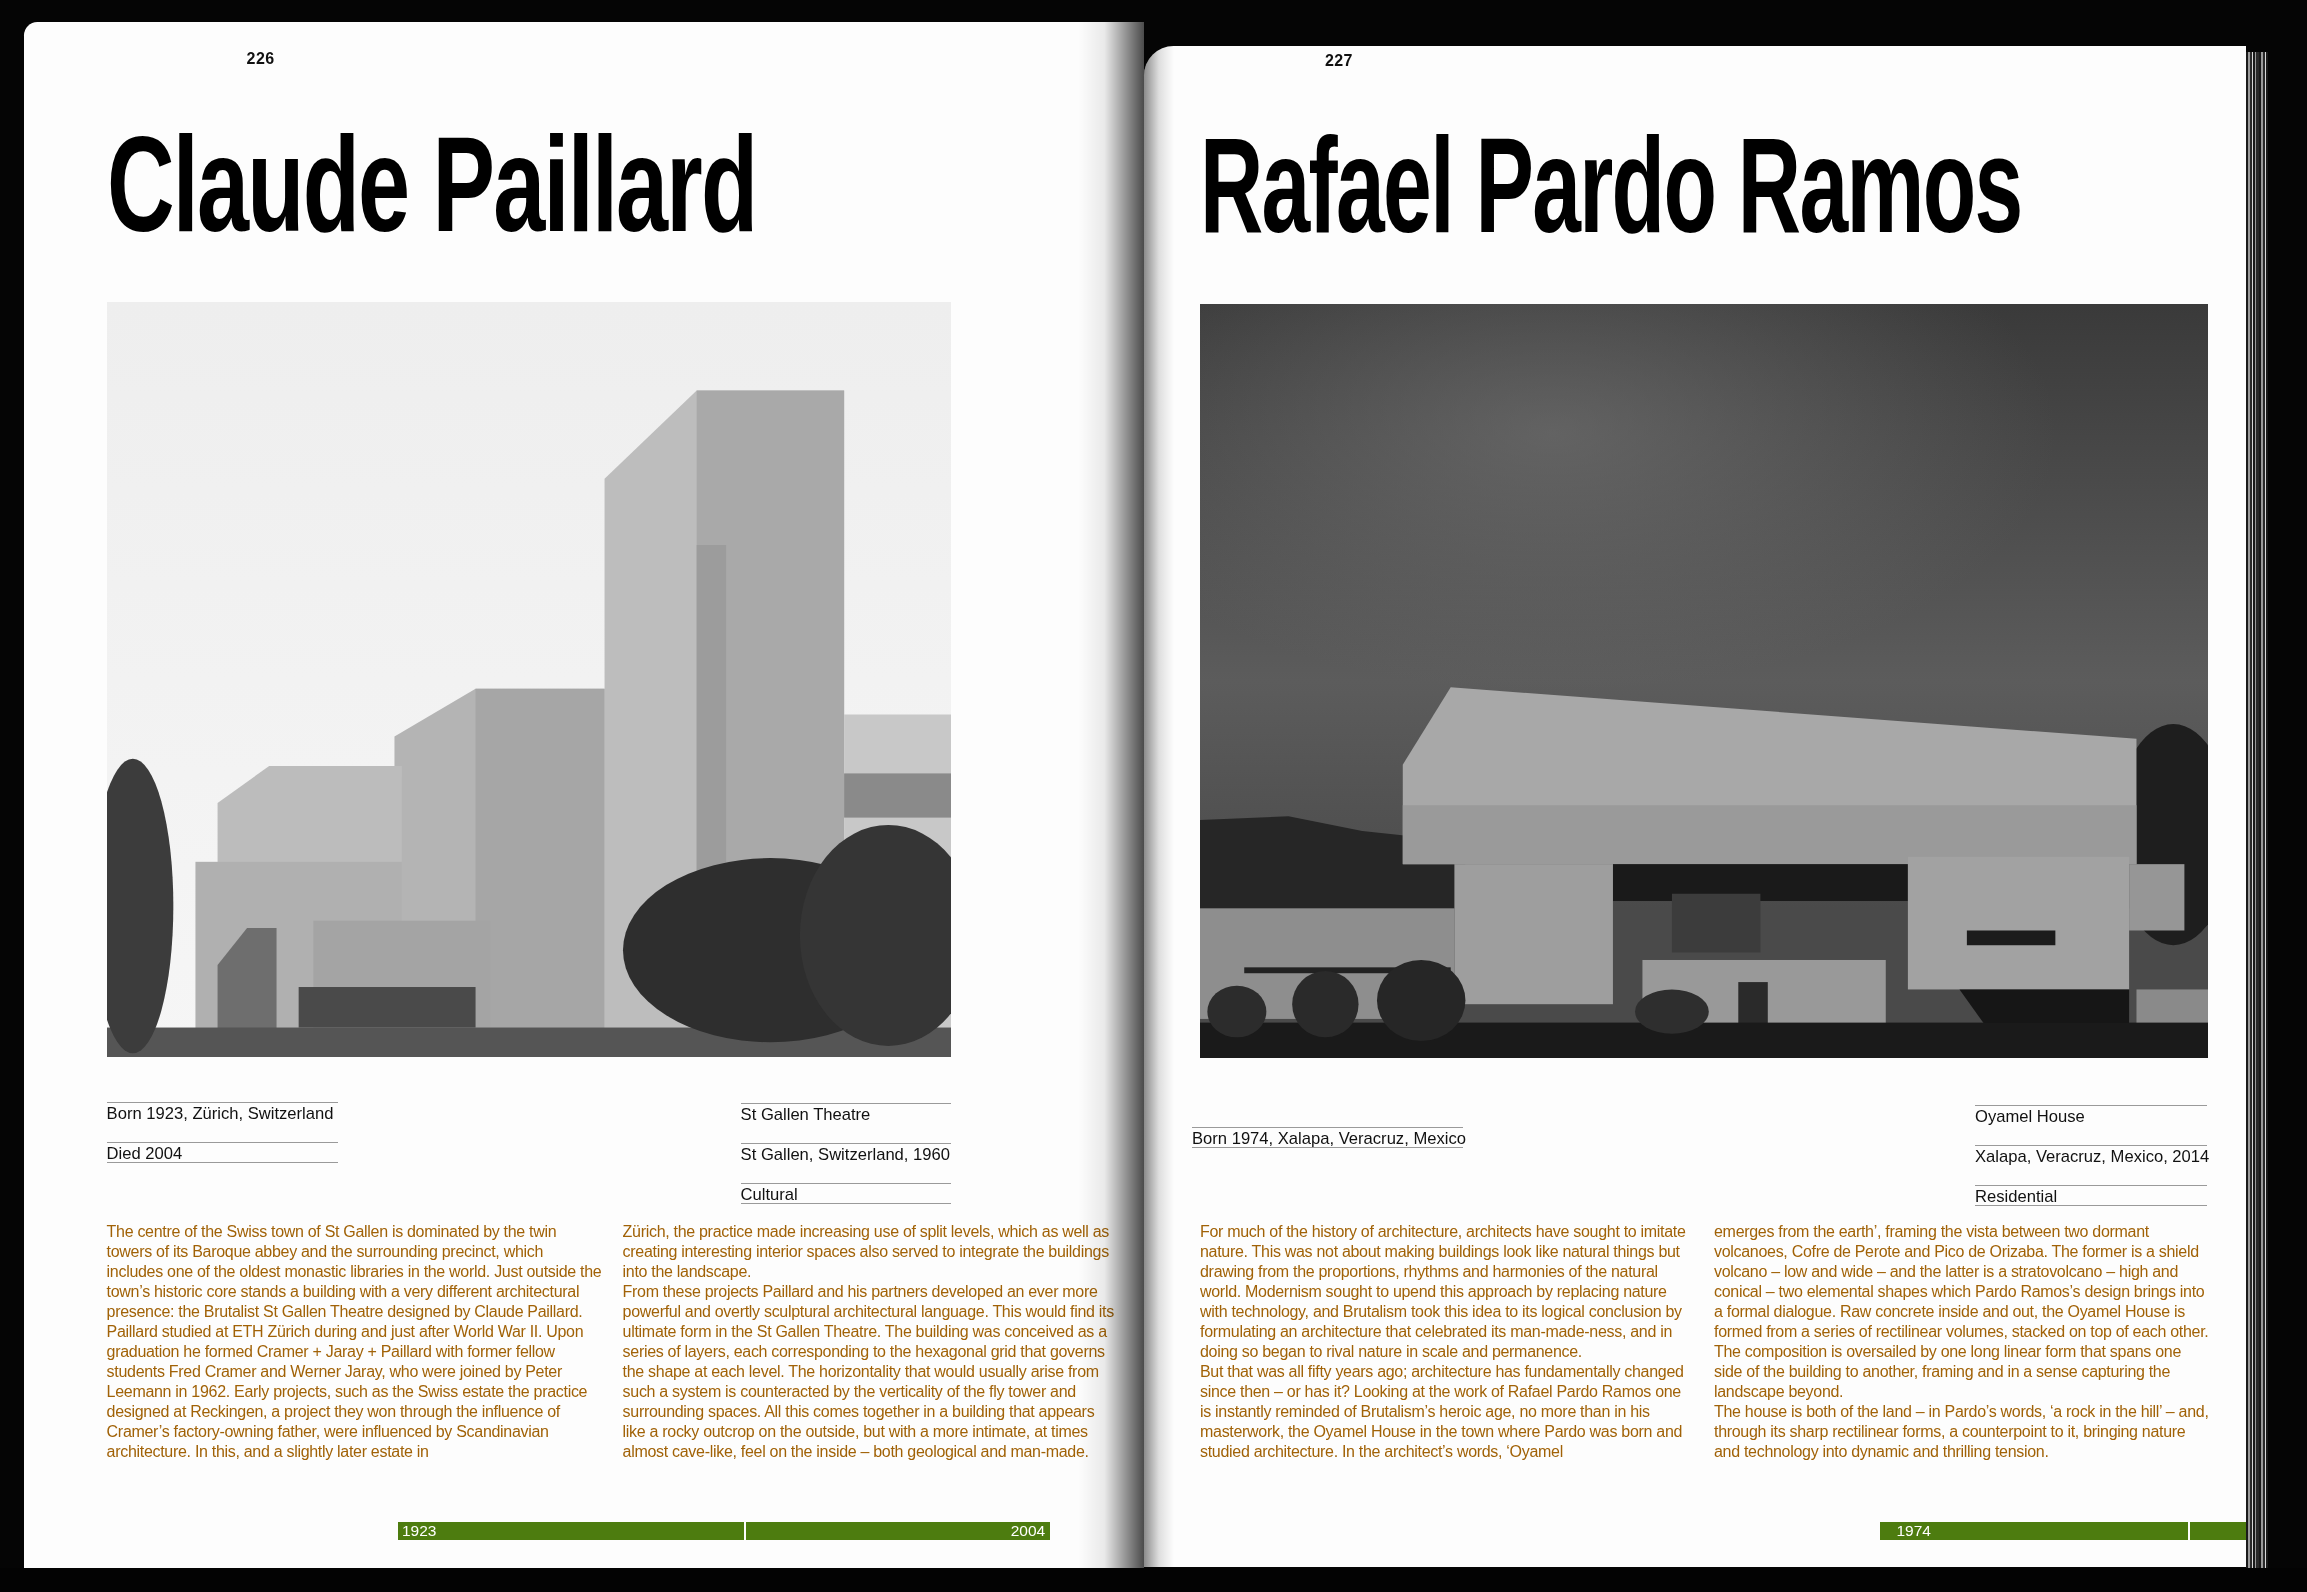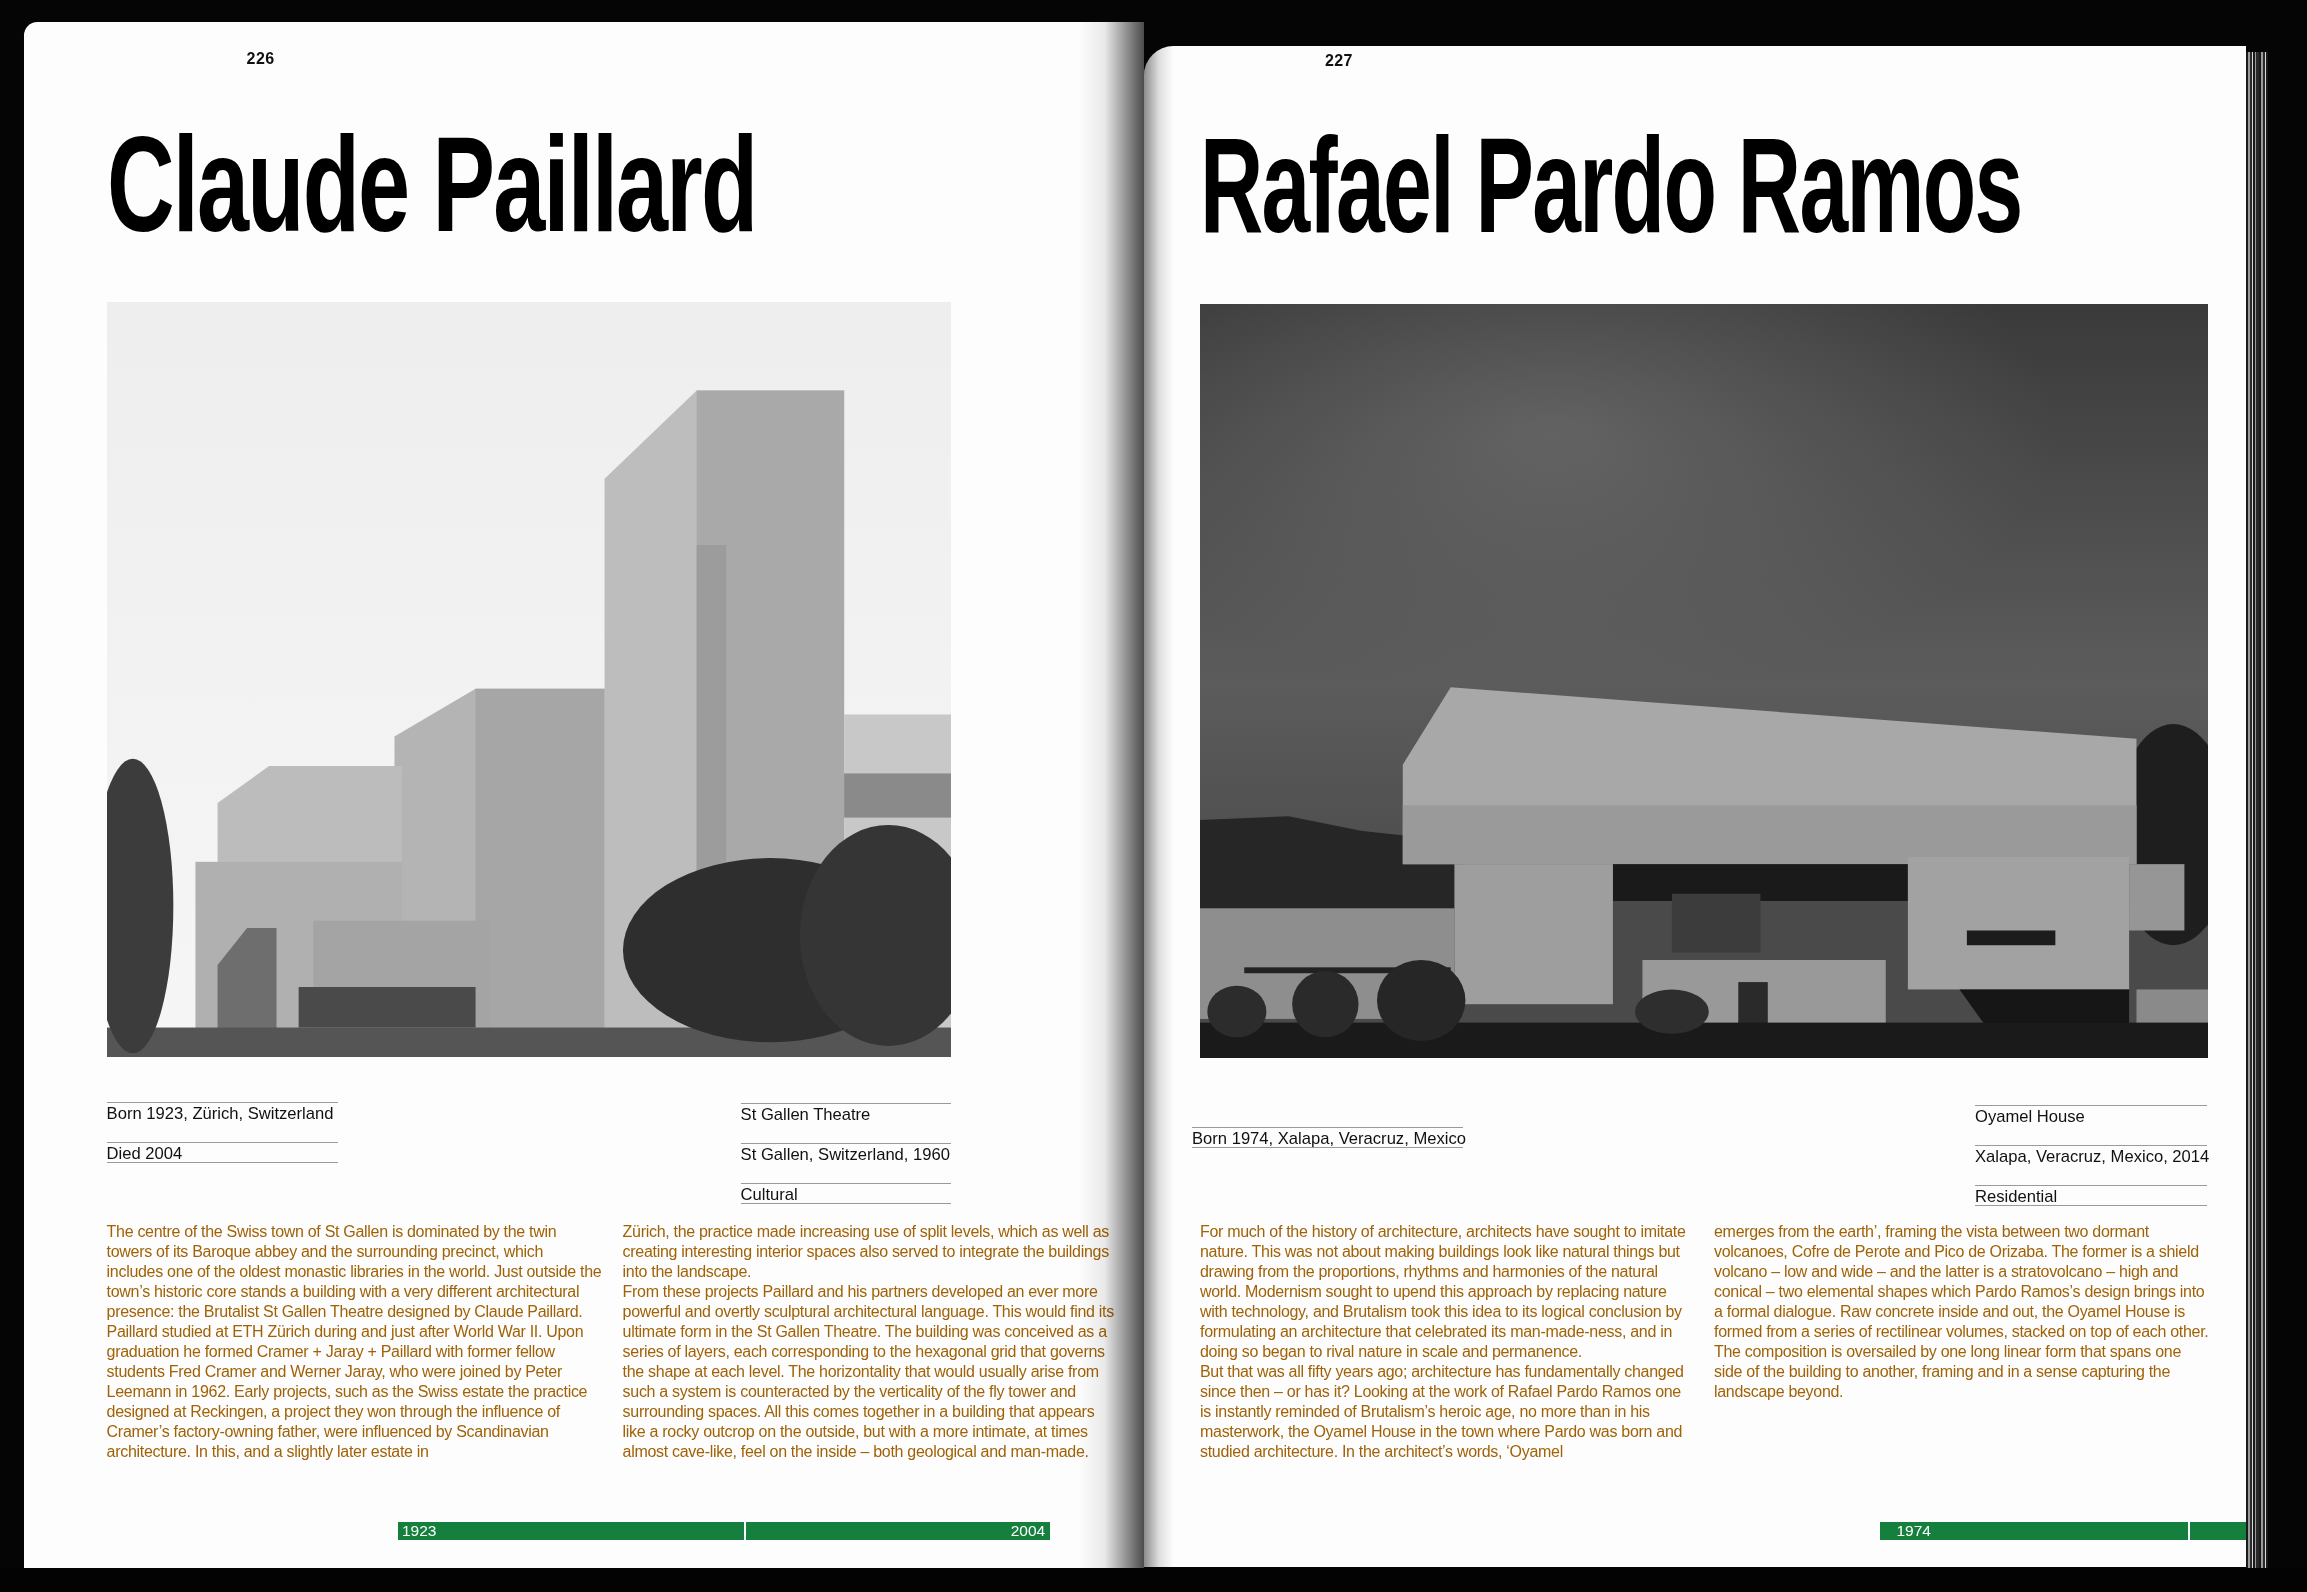--- a/index.html
+++ b/index.html
@@ -43,21 +43,21 @@
     border-top: 1.5px solid #9a9a9a; padding: 0.7px 0 0 0; height: 18.4px; white-space: nowrap; margin-top: 20px;
   }
   .caption-row:last-child { border-bottom: 1.5px solid #9a9a9a; }
 
   .body-col {
     position: absolute; font-size: 16px; line-height: 20px; letter-spacing: -0.3px;
     text-align: left; color: #a16207;
   }
   .body-col p { margin: 0; }
 
-  .timeline { position: absolute; height: 18.4px; background: #15803d; color: #fff; font-size: 15.5px; line-height: 18.4px; }
+  .timeline { position: absolute; height: 18.4px; background: #4d7c0f; color: #fff; font-size: 15.5px; line-height: 18.4px; }
   .timeline .divider { position: absolute; top: 0; width: 2.2px; height: 18.4px; background: #fdfdfd; }
   .timeline .year { position: absolute; top: 0; padding: 0 4.4px; font-weight: normal; }
 </style>
 </head>
 <body>
 
 <div class="spread">
 
   <div class="page page-left">
     <div class="page-number" style="left:223px; top:28px;">226</div>
@@ -191,20 +191,21 @@
       <div class="caption-row">Xalapa, Veracruz, Mexico, 2014</div>
       <div class="caption-row">Residential</div>
     </div>
 
     <div class="body-col" style="left:56px; top:1176px; width:495px;">
       <p>For much of the history of architecture, architects have sought to imitate nature. This was not about making buildings look like natural things but drawing from the proportions, rhythms and harmonies of the natural world. Modernism sought to upend this approach by replacing nature with technology, and Brutalism took this idea to its logical conclusion by formulating an architecture that celebrated its man-made-ness, and in doing so began to rival nature in scale and permanence.</p>
       <p>But that was all fifty years ago; architecture has fundamentally changed since then – or has it? Looking at the work of Rafael Pardo Ramos one is instantly reminded of Brutalism’s heroic age, no more than in his masterwork, the Oyamel House in the town where Pardo was born and studied architecture. In the architect’s words, ‘Oyamel</p>
     </div>
     <div class="body-col" style="left:570px; top:1176px; width:495px;">
       <p>emerges from the earth’, framing the vista between two dormant volcanoes, Cofre de Perote and Pico de Orizaba. The former is a shield volcano – low and wide – and the latter is a stratovolcano – high and conical – two elemental shapes which Pardo Ramos’s design brings into a formal dialogue. Raw concrete inside and out, the Oyamel House is formed from a series of rectilinear volumes, stacked on top of each other. The composition is oversailed by one long linear form that spans one side of the building to another, framing and in a sense capturing the landscape beyond.</p>
+      <p>The house is both of the land – in Pardo’s words, ‘a rock in the hill’ – and, through its sharp rectilinear forms, a counterpoint to it, bringing nature and technology into dynamic and thrilling tension.</p>
     </div>
 
     <div class="timeline" style="left:736px; top:1476px; width:366px;">
       <span class="year" style="left:12px;">1974</span>
       <span class="divider" style="left:308px;"></span>
     </div>
 
     <div class="gutter-shadow-right"></div>
   </div>
 

